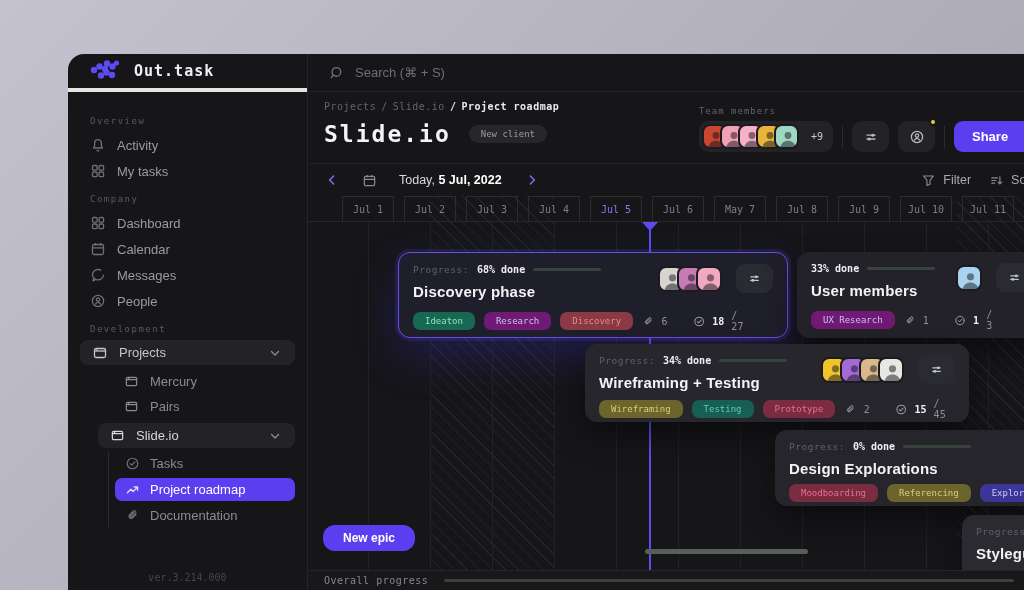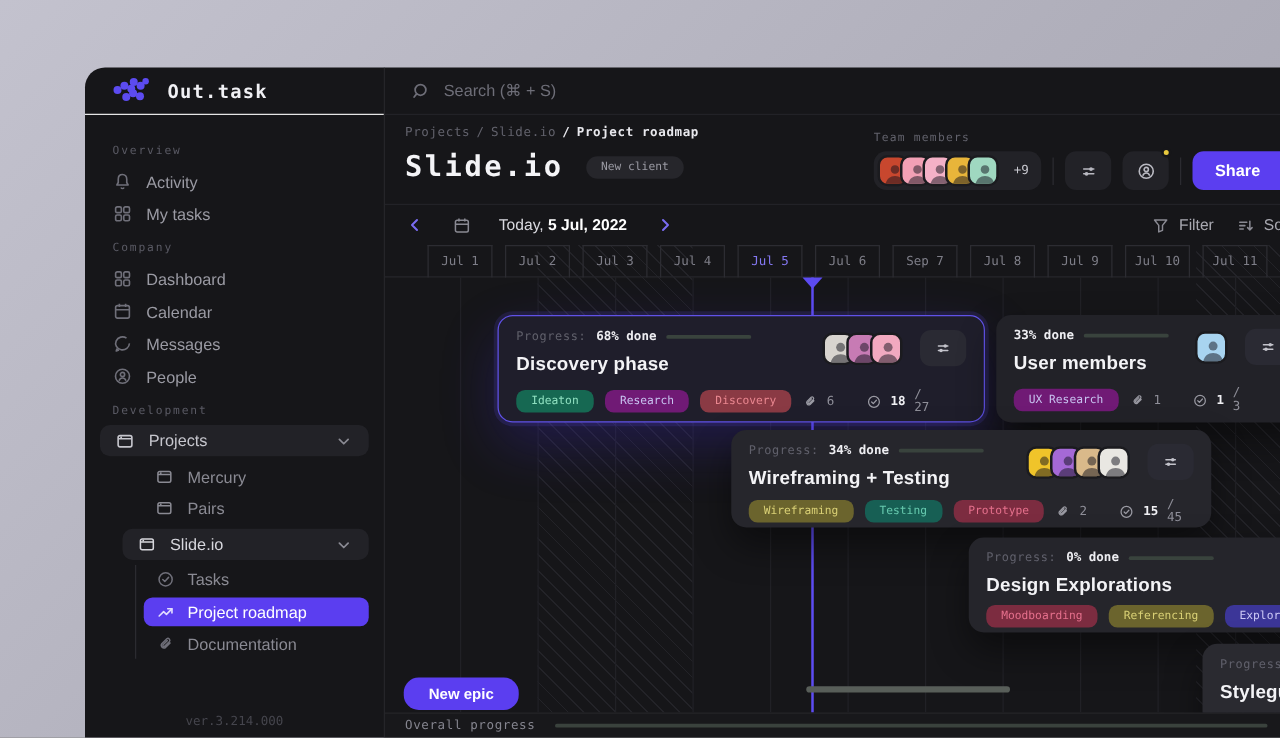--- a/index.html
+++ b/index.html
@@ -12,21 +12,21 @@
   .mono { font-family:"DejaVu Sans Mono","Liberation Mono",monospace; }
 
   .window {
     position:absolute; left:68px; top:54px; right:0; bottom:0;
     background:#161619; border-top-left-radius:16px;
     display:flex; overflow:hidden;
   }
 
   
   .sidebar { width:240px; min-width:240px; border-right:1px solid #252529; display:flex; flex-direction:column; position:relative; }
-  .logo-row { height:38px; display:flex; align-items:center; padding-left:21px; gap:13px; border-bottom:1px solid #e5e5e5; }
+  .logo-row { height:38px; display:flex; align-items:center; padding-left:21px; gap:13px; border-bottom:4px solid #e5e5e5; }
   .logo-text { font-family:"DejaVu Sans Mono",monospace; font-weight:bold; font-size:15px; color:#f0f0f4; letter-spacing:1px; }
   .nav { padding:14px 12px 0 12px; flex:1; }
   .section-label { font-family:"DejaVu Sans Mono",monospace; font-size:9px; color:#5a5a64; letter-spacing:1.5px; margin:10px 0 6px 10px; }
   .nav-item { display:flex; align-items:center; gap:11px; padding:5px 10px; color:#9a9aa3; font-size:13px; border-radius:7px; cursor:pointer; }
   .nav-item svg { color:#6f6f79; }
   .nav-box { display:flex; align-items:center; gap:11px; padding:5px 12px; background:#222227; border-radius:8px; color:#c6c6cd; font-size:13px; margin:4px 0; height:25px; }
   .nav-box .grow { flex:1; }
   .nav-sub { display:flex; align-items:center; gap:11px; padding:5px 10px 5px 44px; color:#8a8a93; font-size:13px; }
   .nav-box.inner { margin-left:18px; }
   .nav-children { margin-left:28px; border-left:1px solid #2b2b30; padding-left:6px; margin-top:2px; }
@@ -106,21 +106,21 @@
   .t-olive { background:#6b642d; color:#d9d075; }
   .t-teal { background:#175f54; color:#66c9ae; }
   .avatar-row { display:flex; }
   .avatar-row .avatar { width:26px; height:26px; }
   .card-sliders { margin-left:10px; width:37px; height:29px; background:#2a2a33; border:none; border-radius:9px; color:#c3c3cb; display:flex; align-items:center; justify-content:center; cursor:pointer; }
   .counts { display:flex; align-items:center; gap:7px; margin-left:auto; font-family:"DejaVu Sans Mono",monospace; font-size:10px; color:#8f8f99; }
   .counts .gap { width:14px; }
   .counts b { color:#f0f0f4; }
   .counts svg { color:#9a9aa3; }
 
-  .new-epic { position:absolute; left:15px; top:346px; z-index:5; background:#5b3ef0; color:#fff; border:none; border-radius:12px; height:26px; width:92px; font-size:12px; font-weight:bold; cursor:pointer; }
+  .new-epic { position:absolute; left:15px; top:329px; z-index:5; background:#5b3ef0; color:#fff; border:none; border-radius:12px; height:26px; width:92px; font-size:12px; font-weight:bold; cursor:pointer; }
   .hscroll { position:absolute; left:337px; top:353px; width:163px; height:5px; border-radius:3px; background:#585e59; z-index:6; cursor:pointer; }
 
   .footer { height:20px; border-top:1px solid #242429; display:flex; align-items:center; gap:16px; padding:0 10px 0 16px; background:#18181b; }
   .footer-label { font-family:"DejaVu Sans Mono",monospace; font-size:10px; color:#85858f; letter-spacing:.5px; white-space:nowrap; }
   .footer-track { flex:1; height:3px; border-radius:2px; background:#3a423d; overflow:hidden; }
   .footer-fill { height:100%; border-radius:2px; background:#5b46f0; }
 </style>
 </head>
 <body>
 
@@ -434,21 +434,21 @@
           <div class="gridline" style="left: 680px;"></div>
         </div>
 
       <div class="day-header">
         <div class="day-cell">Jul 1</div>
         <div class="day-cell">Jul 2</div>
         <div class="day-cell">Jul 3</div>
         <div class="day-cell">Jul 4</div>
         <div class="day-cell today">Jul 5</div>
         <div class="day-cell">Jul 6</div>
-        <div class="day-cell">Sep 7</div>
+        <div class="day-cell">May 7</div>
         <div class="day-cell">Jul 8</div>
         <div class="day-cell">Jul 9</div>
         <div class="day-cell">Jul 10</div>
         <div class="day-cell">Jul 11</div>
       </div>
       <div class="today-line"></div>
       <div class="today-tri"></div>
 
       <div class="card selected" style="left:90px;top:56px;width:390px;height:86px;">
         <div class="left">

